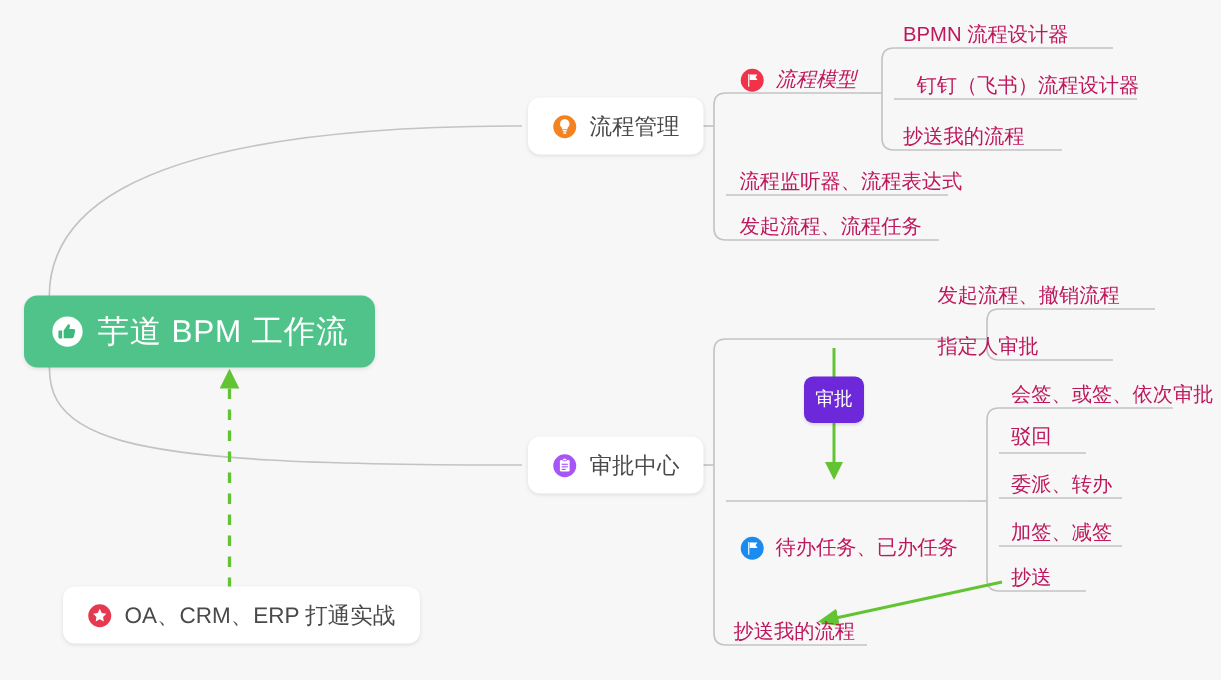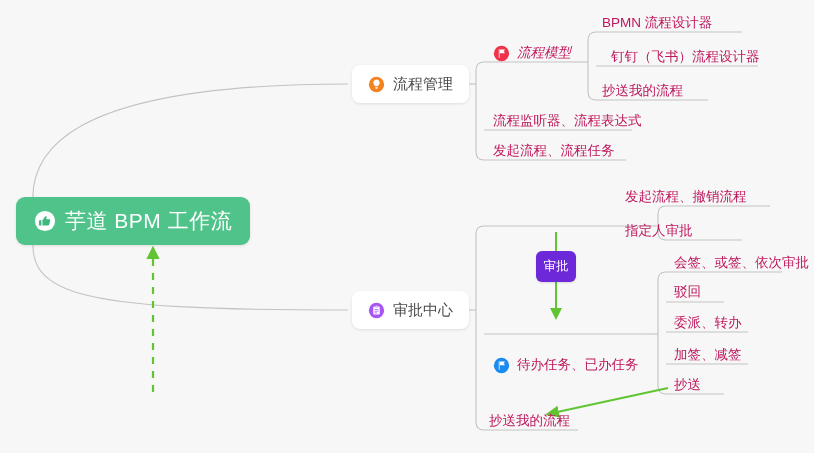--- a/index.html
+++ b/index.html
@@ -132,20 +132,27 @@
   </svg>
 
   <div class="root-node" style="left:16px;top:197px;">
     <svg class="ic-root" viewBox="0 0 24 24">
       <circle cx="12" cy="12" r="11" fill="#ffffff"></circle>
       <path fill="#3eb97d" d="M9.2 11.2l2.9-4.1c.3-.4.9-.5 1.3-.2.3.2.5.6.4 1l-.5 2.3h3.1c.8 0 1.4.7 1.2 1.5l-1 4.2c-.15.62-.7 1.05-1.33 1.05H9.2V11.2zM6 11.3h2.1v5.7H6c-.3 0-.6-.25-.6-.6v-4.5c0-.33.27-.6.6-.6z"></path>
     </svg>
     <span class="root-label">芋道 BPM 工作流</span>
   </div>
 
+  <div class="pill" style="left:42px;top:391px;">
+    <svg class="ic" viewBox="0 0 20 20">
+      <circle cx="10" cy="10" r="9" fill="#e8384f"></circle>
+      <path fill="#ffffff" d="M10 4.6l1.6 3.3 3.6.5-2.6 2.5.6 3.6-3.2-1.7-3.2 1.7.6-3.6L4.8 8.4l3.6-.5z"></path>
+    </svg>
+    <span class="pill-label">OA、CRM、ERP 打通实战</span>
+  </div>
 
   <div class="pill" style="left:352px;top:65px;">
     <svg class="ic" viewBox="0 0 20 20">
       <circle cx="10" cy="10" r="9" fill="#f58220"></circle>
       <path fill="#ffffff" d="M10 4.2c-2.1 0-3.7 1.6-3.7 3.6 0 1.3.7 2.3 1.5 3v1.1h4.4v-1.1c.8-.7 1.5-1.7 1.5-3 0-2-1.6-3.6-3.7-3.6z"></path>
       <rect x="8.3" y="12.6" width="3.4" height="1.1" rx=".5" fill="#ffffff"></rect>
       <rect x="8.8" y="14.3" width="2.4" height="1.1" rx=".5" fill="#ffffff"></rect>
     </svg>
     <span class="pill-label">流程管理</span>
   </div>

